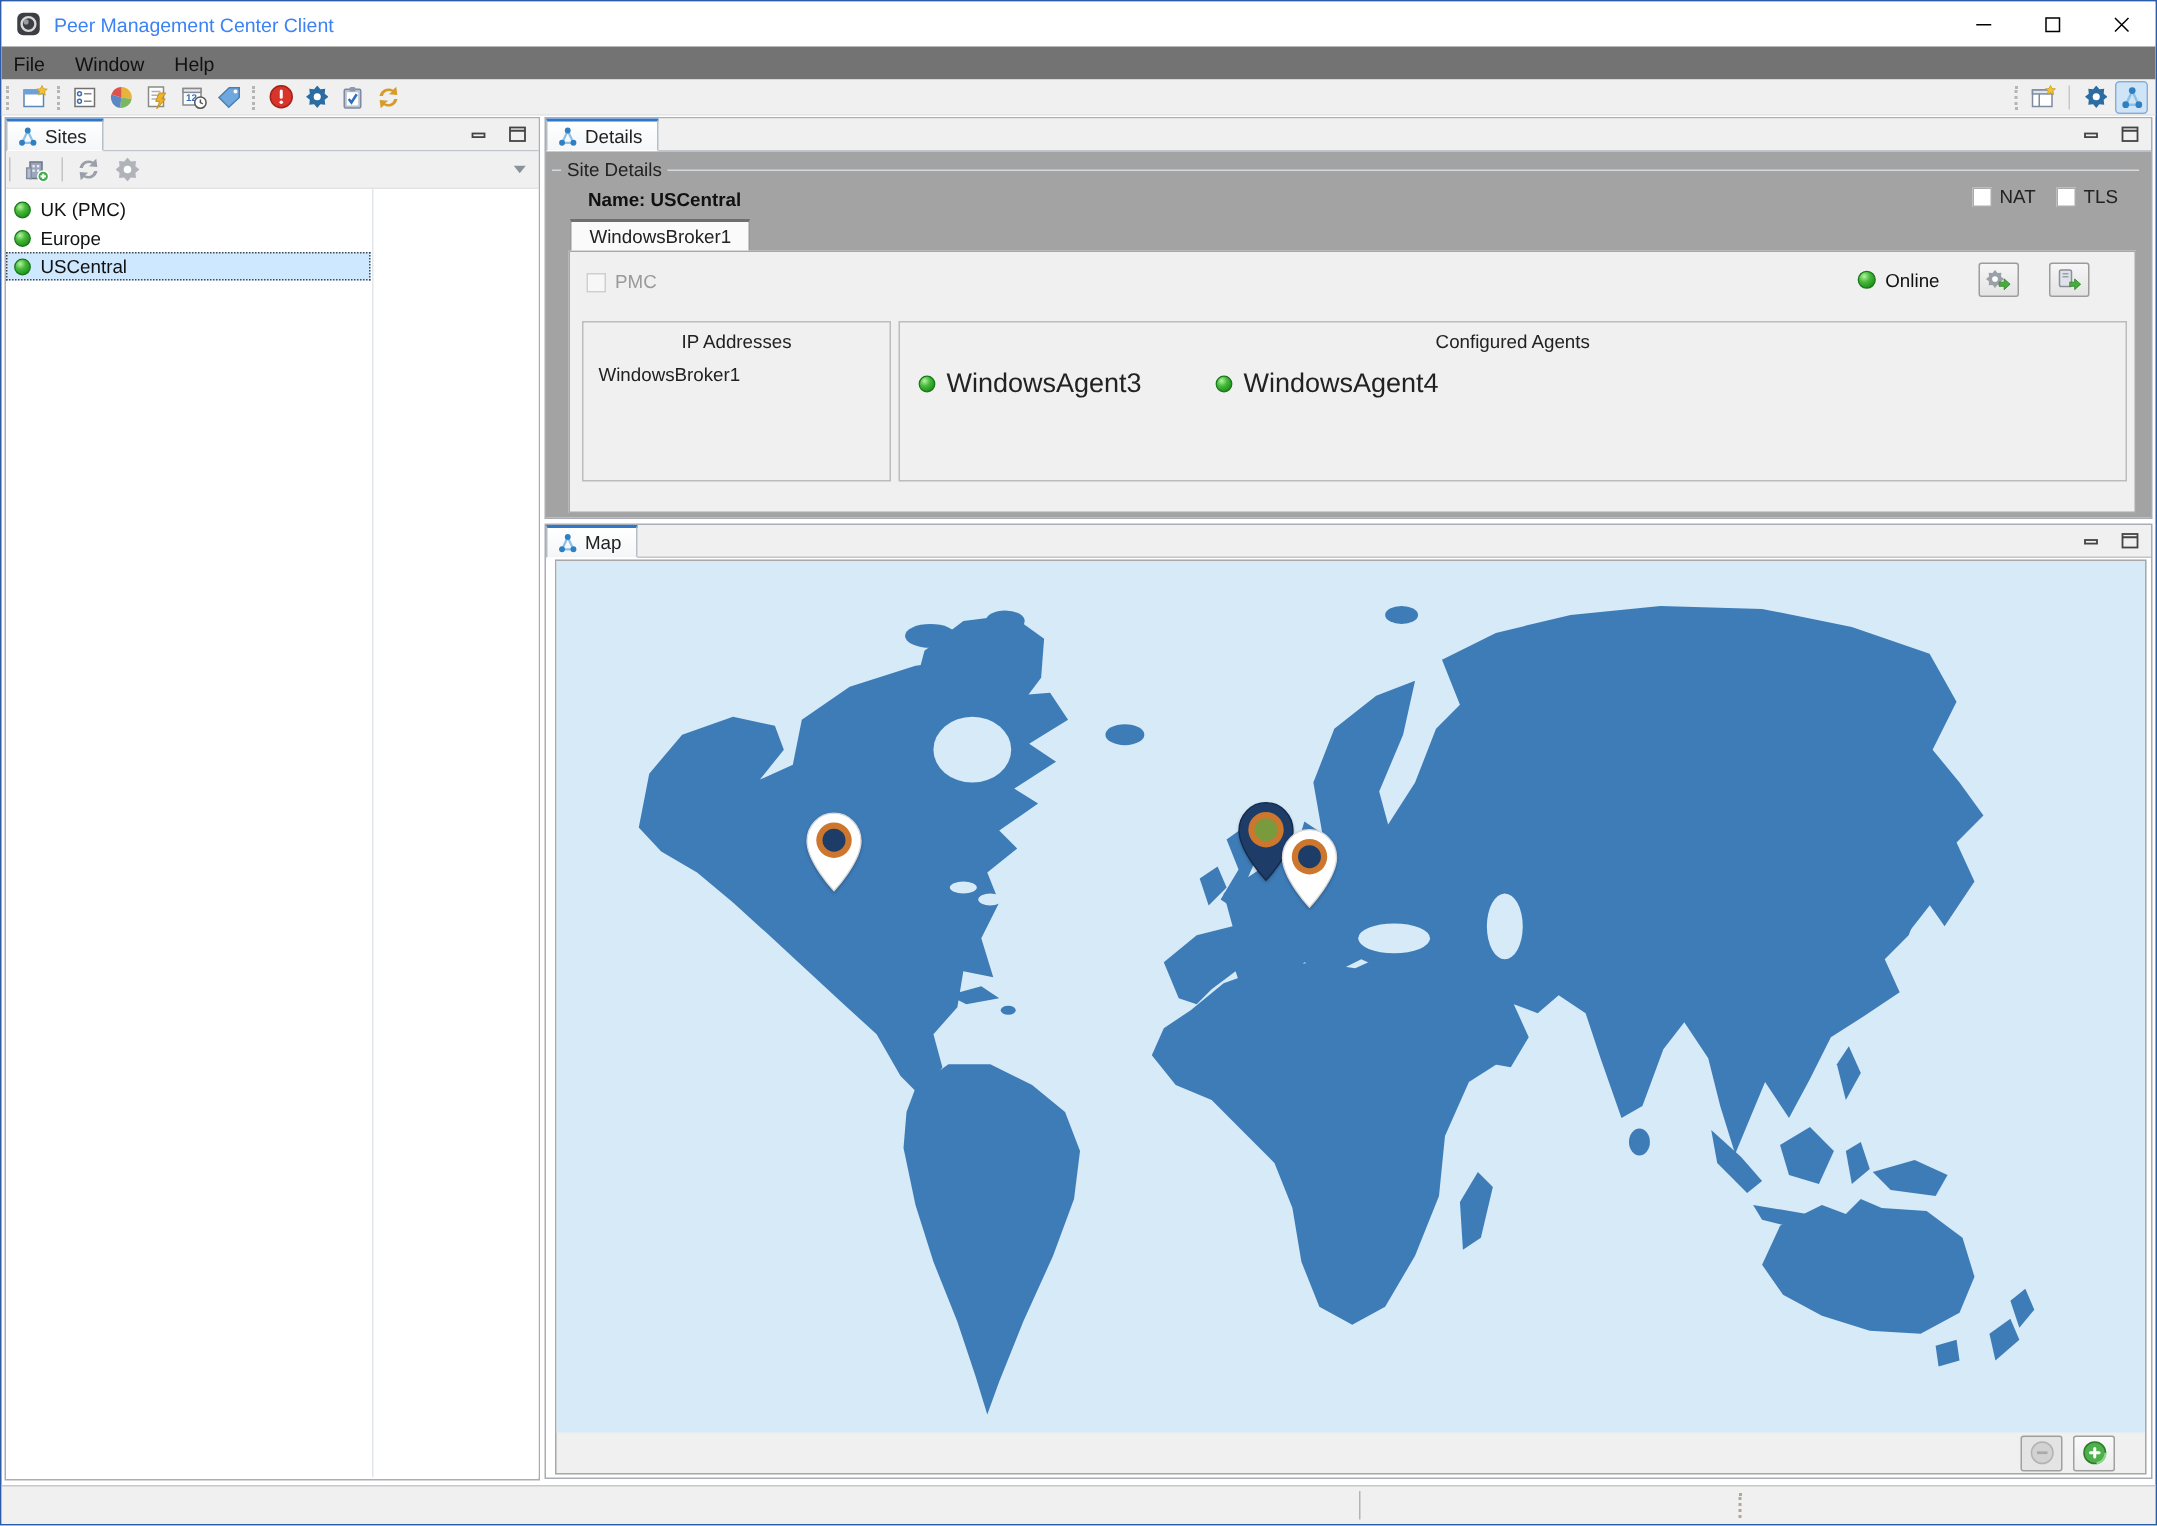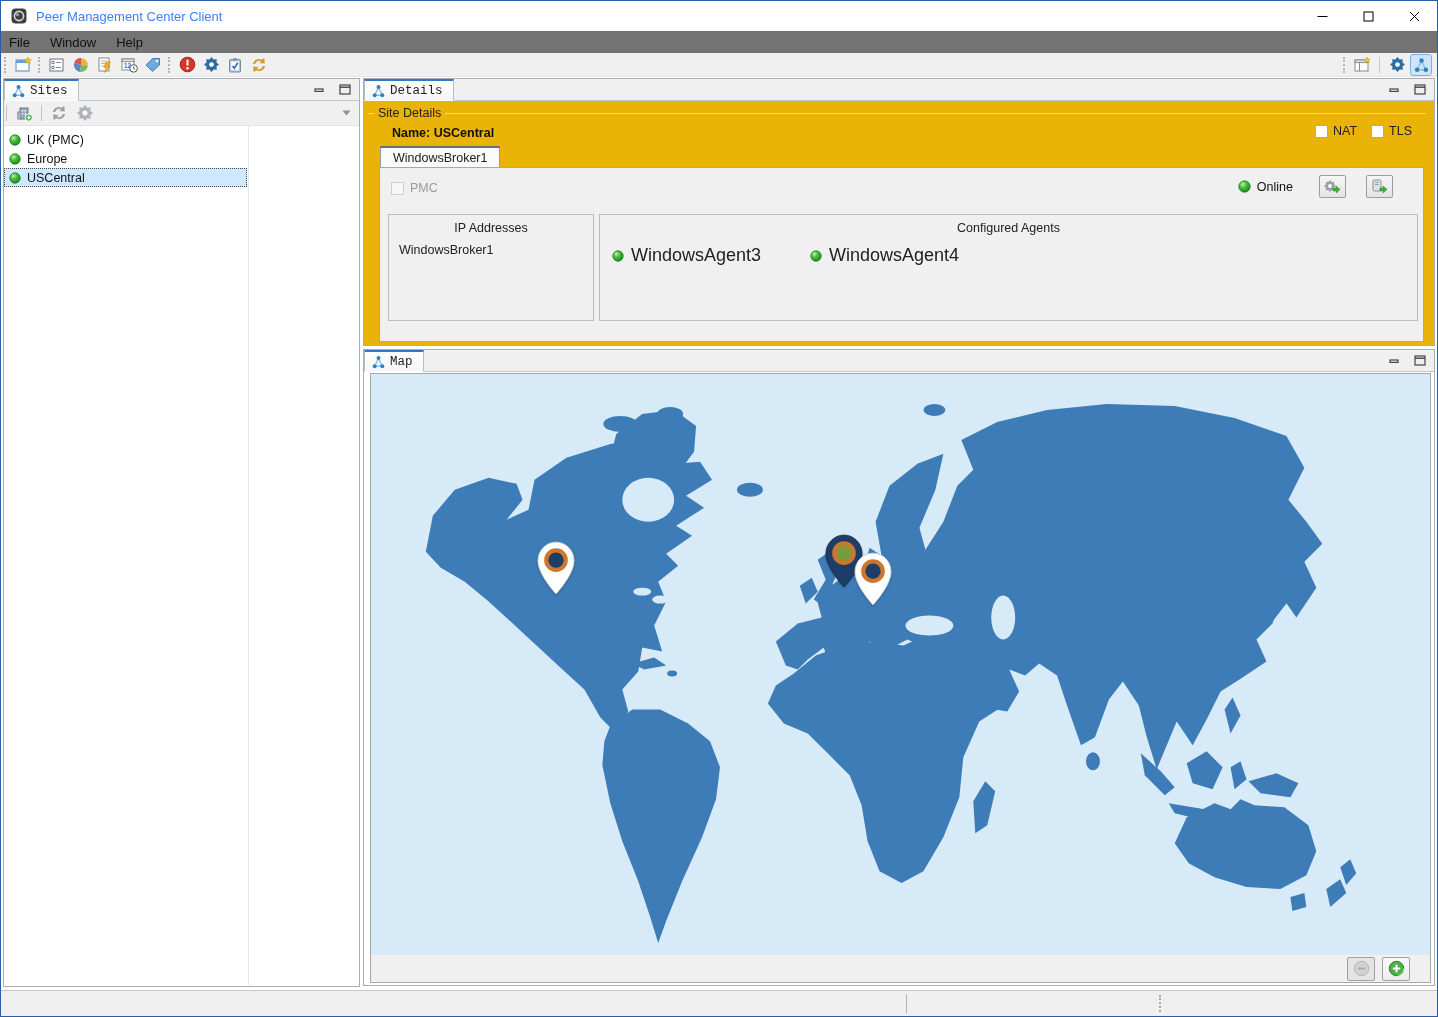--- a/index.html
+++ b/index.html
@@ -23,37 +23,37 @@
   .toolbar { position:absolute; left:0; top:52px; width:100%; height:24px; background:#f0f0f0; display:flex; align-items:center; border-bottom:1px solid #e6e6e6; }
   .tb-handle { width:3px; height:16px; border-left:2px dotted #b5b5b5; margin:0 4px 0 3px; }
   .tb-icon { width:20px; height:20px; display:flex; align-items:center; justify-content:center; margin:0 2px; border-radius:2px; }
   .tb-icon.selected { background:#cfe4f7; outline:1px solid #7cb0e0; }
   .tb-right { margin-left:auto; display:flex; align-items:center; margin-right:4px; }
   .tb-sep { width:1px; height:16px; background:#c8c8c8; margin:0 5px; }
 
   
   .panel { position:absolute; background:#fff; border:1px solid #a9aeb6; }
   .view-header { position:relative; height:22px; background:#f0f0f0; border-bottom:1px solid #c0c6cc; display:flex; align-items:flex-end; }
-  .view-tab { height:22px; margin-bottom:-1px; display:flex; align-items:center; gap:5px; padding:0 10px 0 7px; background:linear-gradient(#ffffff,#f4f6f8); border:1px solid #b8bec6; border-top:2px solid #2e77c9; border-bottom:1px solid #fff; font-size:12.5px; color:#222;font-family:Liberation Mono, monospace; }
+  .view-tab { height:22px; margin-bottom:-1px; display:flex; align-items:center; gap:5px; padding:0 10px 0 7px; background:linear-gradient(#ffffff,#f4f6f8); border:1px solid #b8bec6; border-top:2px solid #2e77c9; border-bottom:1px solid #fff; font-size:12.5px; color:#222; }
   .view-ctrls { position:absolute; right:6px; top:3px; display:flex; gap:10px; align-items:center; }
   .view-ctrl { width:16px; height:14px; display:flex; align-items:center; justify-content:center; }
 
   
   .sites-toolbar { height:25px; background:#f0f0f0; display:flex; align-items:center; position:relative; border-bottom:1px solid #e3e3e3; }
   .sites-toolbar .tb-icon { margin:0 3px; }
   .sites-sep { width:1px; height:16px; background:#c4c4c4; margin:0 4px; }
   .view-menu { position:absolute; right:8px; top:9px; }
   .tree { position:relative; height:calc(100% - 48px); background:#fff; overflow:hidden; }
   .tree-colline { position:absolute; left:244px; top:0; bottom:0; width:1px; background:#e2e7ec; }
   .tree-item { position:relative; height:19px; display:flex; align-items:center; gap:6px; padding-left:5px; width:243px; font-size:12.5px; color:#111; }
   .tree-item.selected { background:#cde8ff; outline:1px dotted #4a4a4a; outline-offset:-1px; }
   .tree { padding-top:4px; }
 
   
-  .details-body { position:relative; height:calc(100% - 22px); background:#eab308; }
+  .details-body { position:relative; height:calc(100% - 22px); background:#a3a3a3; }
   .sec-title-row { position:absolute; left:0; top:22px; right:8px; display:flex; align-items:center; }
   .sec-title-row .pre { width:6px; height:1px; background:#d4d9dd; }
   .sec-title-row .label { font-size:12.5px; color:#222; margin:0 4px; }
   .sec-title-row .rule { flex:1; height:1px; background:#d4d9dd; }
   .name-label { position:absolute; left:28px; top:47px; font-size:12.5px; color:#111; }
   .nat-tls { position:absolute; right:22px; top:45px; display:flex; gap:14px; align-items:center; }
   .cb { width:13px; height:13px; background:#fff; border:1px solid #ababab; display:inline-block; }
   .cb-row { display:flex; align-items:center; gap:5px; font-size:12.5px; color:#222; }
   .broker-tab { position:absolute; left:16px; top:67px; height:21px; padding:0 12px; display:flex; align-items:center; background:#fafafa; border:1px solid #9a9a9a; border-top:2px solid #6e6e6e; border-bottom:none; font-size:12.5px; color:#222; z-index:2; }
   .broker-box { position:absolute; left:15px; right:10px; top:88px; height:175px; background:#f0f0f0; border:1px solid #a8a8a8; z-index:1; }

